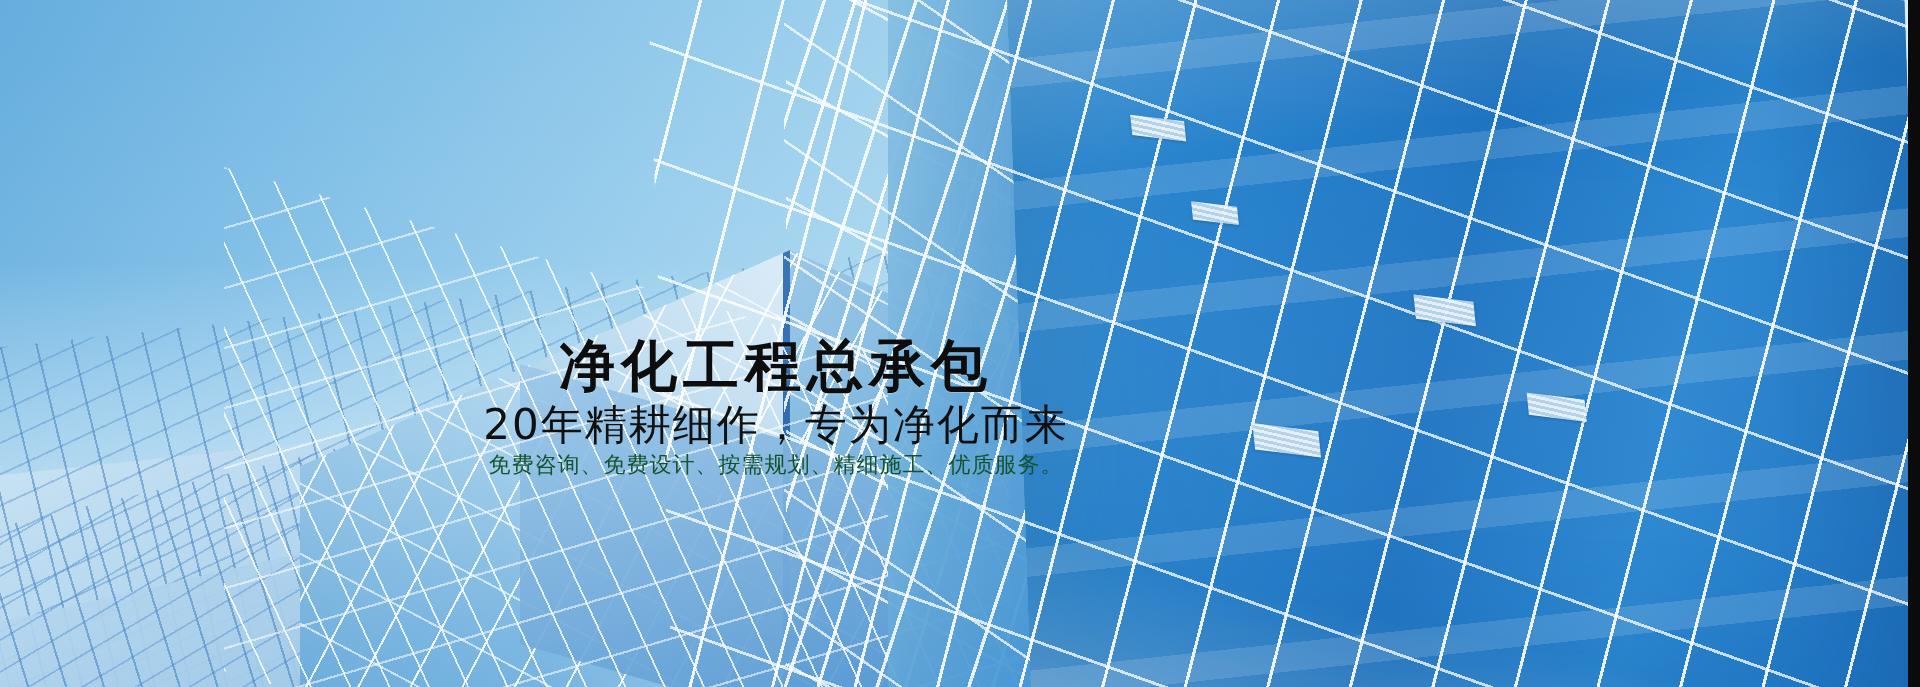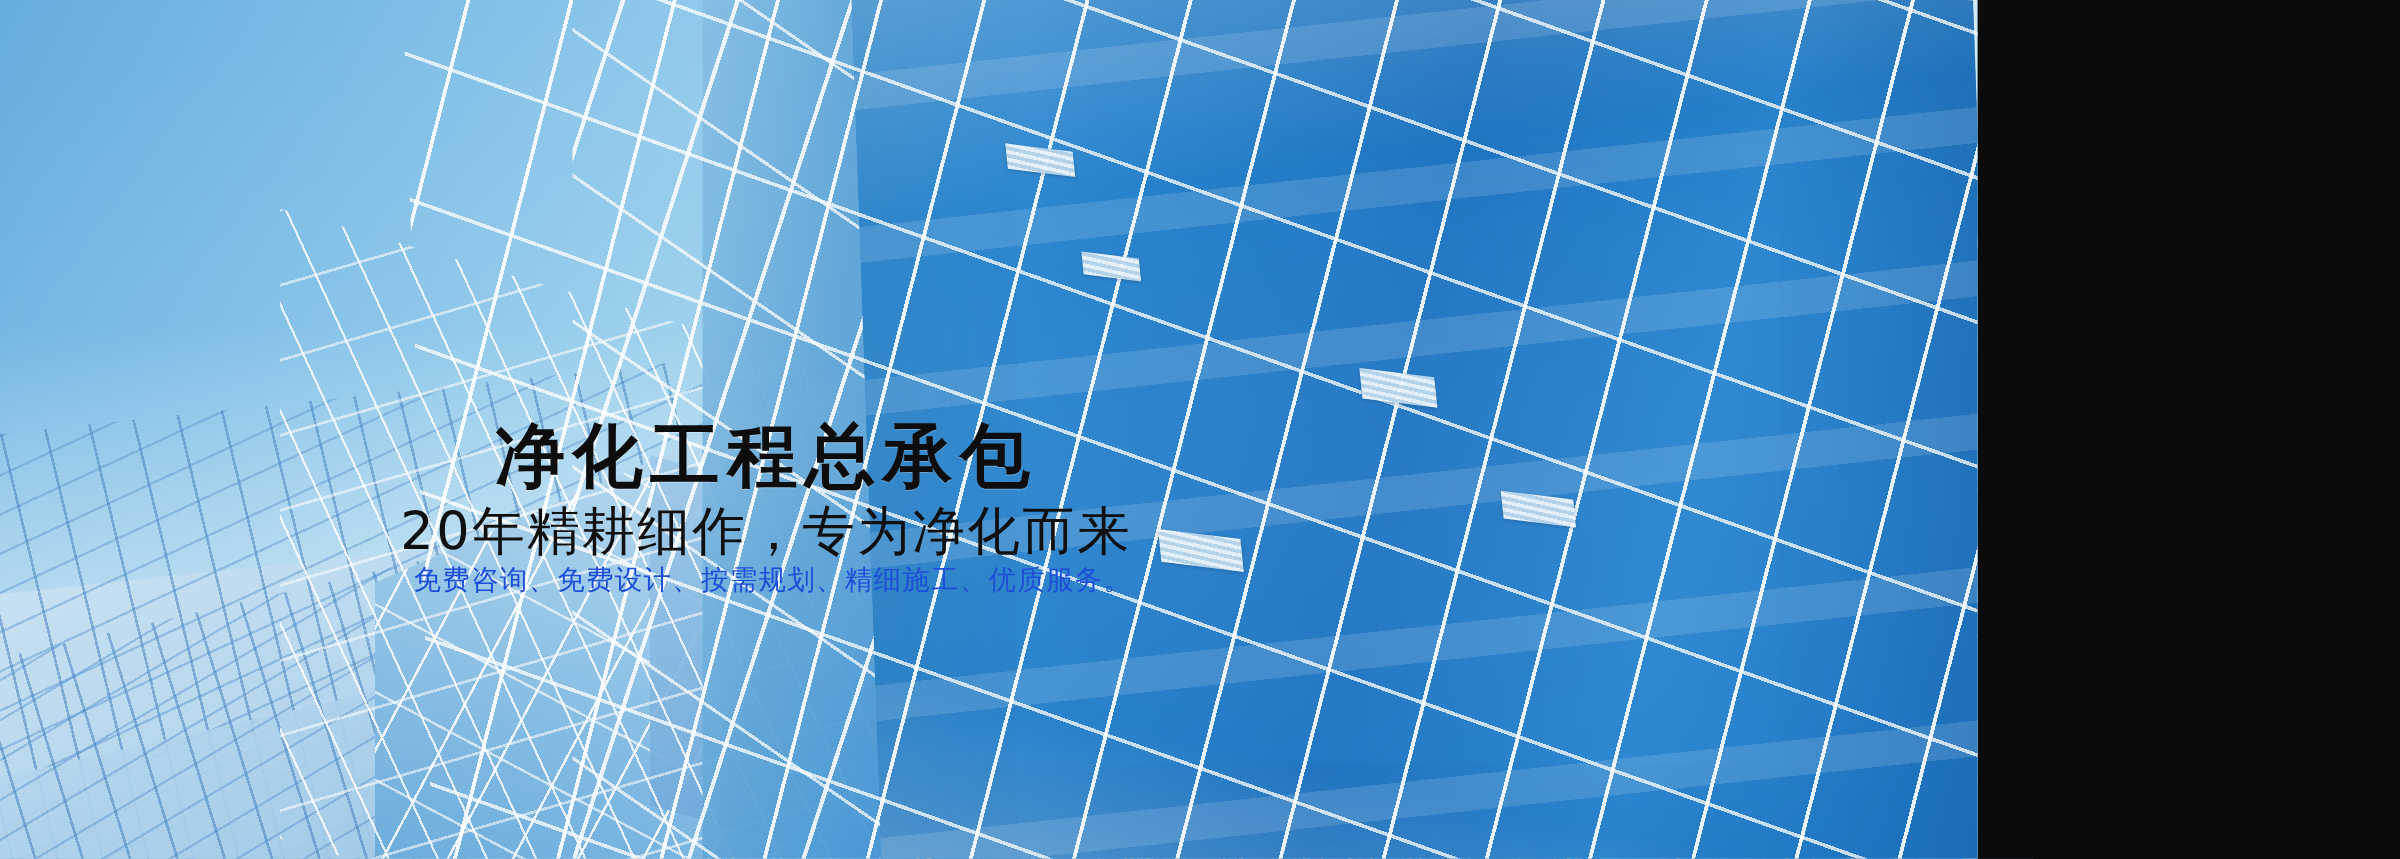--- a/index.html
+++ b/index.html
@@ -2,21 +2,21 @@
 <html><head>
 <meta charset="utf-8">
 <title>净化工程总承包</title>
 <style>
   * { margin:0; padding:0; box-sizing:border-box; }
   html,body { background:#0b0b0b; }
   body { font-family:"DejaVu Sans","Liberation Sans",sans-serif; }
 
   .banner{
     position:relative;
-    width:1582px; height:687px;
+    width:1908px; height:687px;
     overflow:hidden;
     background:#8fc9e9;
   }
 
   
   .sky{
     position:absolute; inset:0;
     background:
       radial-gradient(145% 120% at 108% 96%, rgba(255,255,255,.55) 0%, rgba(255,255,255,0) 48%),
       linear-gradient(118deg, #66aede 0%, #7dbde6 16%, #97cdec 34%, #b0daf0 52%, #c4e4f4 68%, #d5ecf7 82%, #e2f2fa 100%);
@@ -174,23 +174,22 @@
     line-height:1.12;
     color:#101010;
     letter-spacing:2px;
     text-align:center;
   }
   .tagline{
     margin-top:4px;
     font-size:22px;
     font-weight:400;
     line-height:1.2;
-    color:#1d4ed8;
+    color:#14532d;
     letter-spacing:1px;
-    text-align:right;
   }
 </style>
 </head>
 <body>
 
 <div class="banner">
 
   <div class="sky"></div>
   <div class="sky-haze"></div>
 

